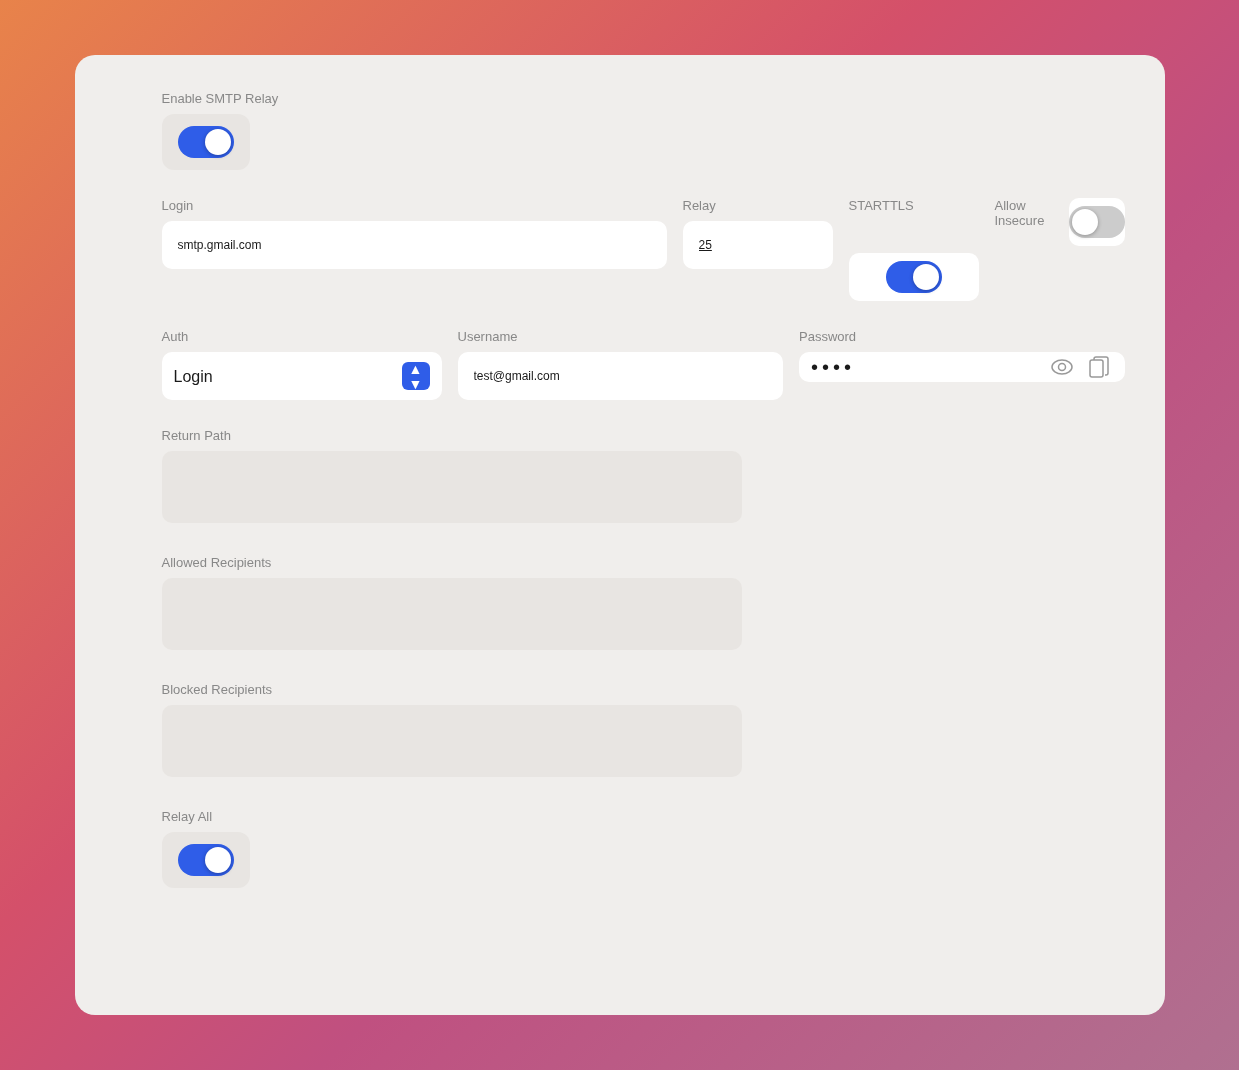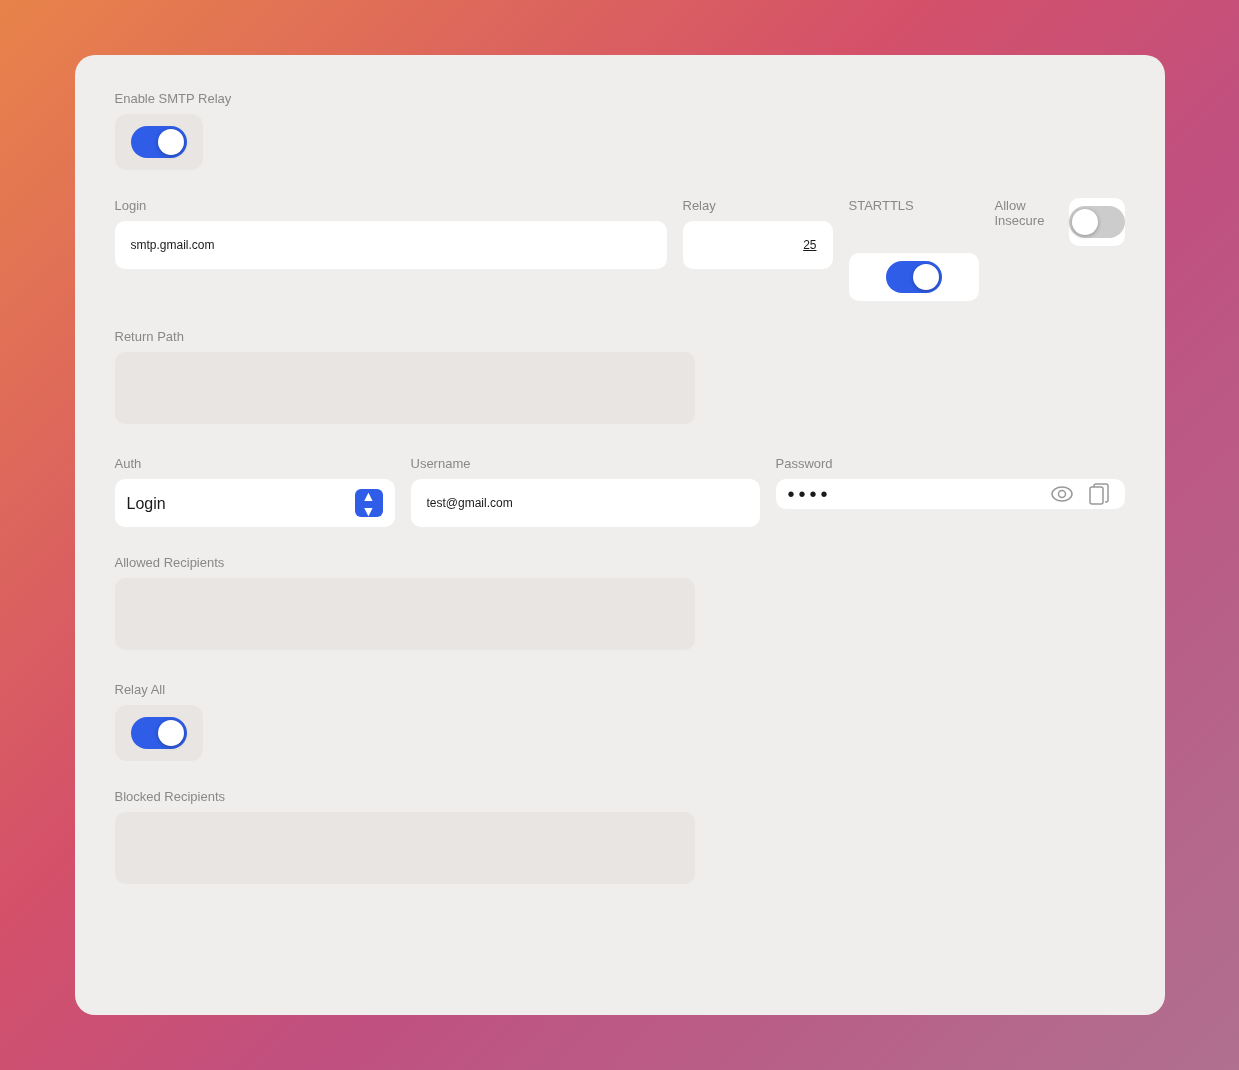--- a/index.html
+++ b/index.html
@@ -24,20 +24,21 @@
 
     .field-label {
       font-size: 13px;
       color: #888;
       font-weight: 400;
       margin-bottom: 8px;
     }
 
     .section {
       margin-bottom: 28px;
+      margin-left: 47px;
     }
 
     
     .toggle-wrap {
       background: #e8e5e2;
       border-radius: 12px;
       padding: 12px 16px;
       display: inline-flex;
       align-items: center;
     }
@@ -271,21 +272,21 @@
   <div class="section">
     <div class="row">
 
       <div class="host-col">
         <div class="field-label">Login</div>
         <input class="input-field" type="text" value="smtp.gmail.com" style="">
       </div>
 
       <div class="port-col">
         <div class="field-label">Relay</div>
-        <input class="input-field" type="text" value="25" style="text-align: right; text-decoration: underline;">
+        <input class="input-field" type="text" value="25" style="text-align: left; text-decoration: underline;">
       </div>
 
       <div class="starttls-col">
         <div class="field-label">STARTTLS</div>
         <div class="starttls-toggle-wrap">
           <div class="toggle on starttls-toggle">
             <div class="toggle-thumb"></div>
           </div>
         </div>
       </div>
@@ -293,25 +294,20 @@
       <div class="allow-insecure-col">
         <div class="field-label">Allow Insecure</div>
         <div class="starttls-toggle-wrap">
           <div class="toggle off starttls-toggle">
             <div class="toggle-thumb"></div>
           </div>
         </div>
       </div>
 
     </div>
-  </div>
-
-  <div class="section">
-    <div class="field-label">Return Path</div>
-    <textarea class="textarea-field" style=""></textarea>
   </div>
 
   <div class="section">
     <div class="row">
 
       <div class="auth-col">
         <div class="field-label">Auth</div>
         <div class="select-wrap">
           <select class="select-inner">
             <option>Login</option>
@@ -352,31 +348,36 @@
               </button>
             </div>
           </div>
         </div>
       </div>
 
     </div>
   </div>
 
   <div class="section">
+    <div class="field-label">Return Path</div>
+    <textarea class="textarea-field" style=""></textarea>
+  </div>
+
+  <div class="section">
     <div class="field-label">Allowed Recipients</div>
+    <textarea class="textarea-field" style=""></textarea>
+  </div>
+
+  <div class="section">
+    <div class="field-label">Blocked Recipients</div>
     <textarea class="textarea-field" style=""></textarea>
   </div>
 
   <div class="section">
     <div class="field-label">Relay All</div>
     <div class="toggle-wrap">
       <div class="toggle on">
         <div class="toggle-thumb"></div>
       </div>
     </div>
   </div>
 
-  <div class="section">
-    <div class="field-label">Blocked Recipients</div>
-    <textarea class="textarea-field" style=""></textarea>
-  </div>
-
 </div>
 
 </body></html>

